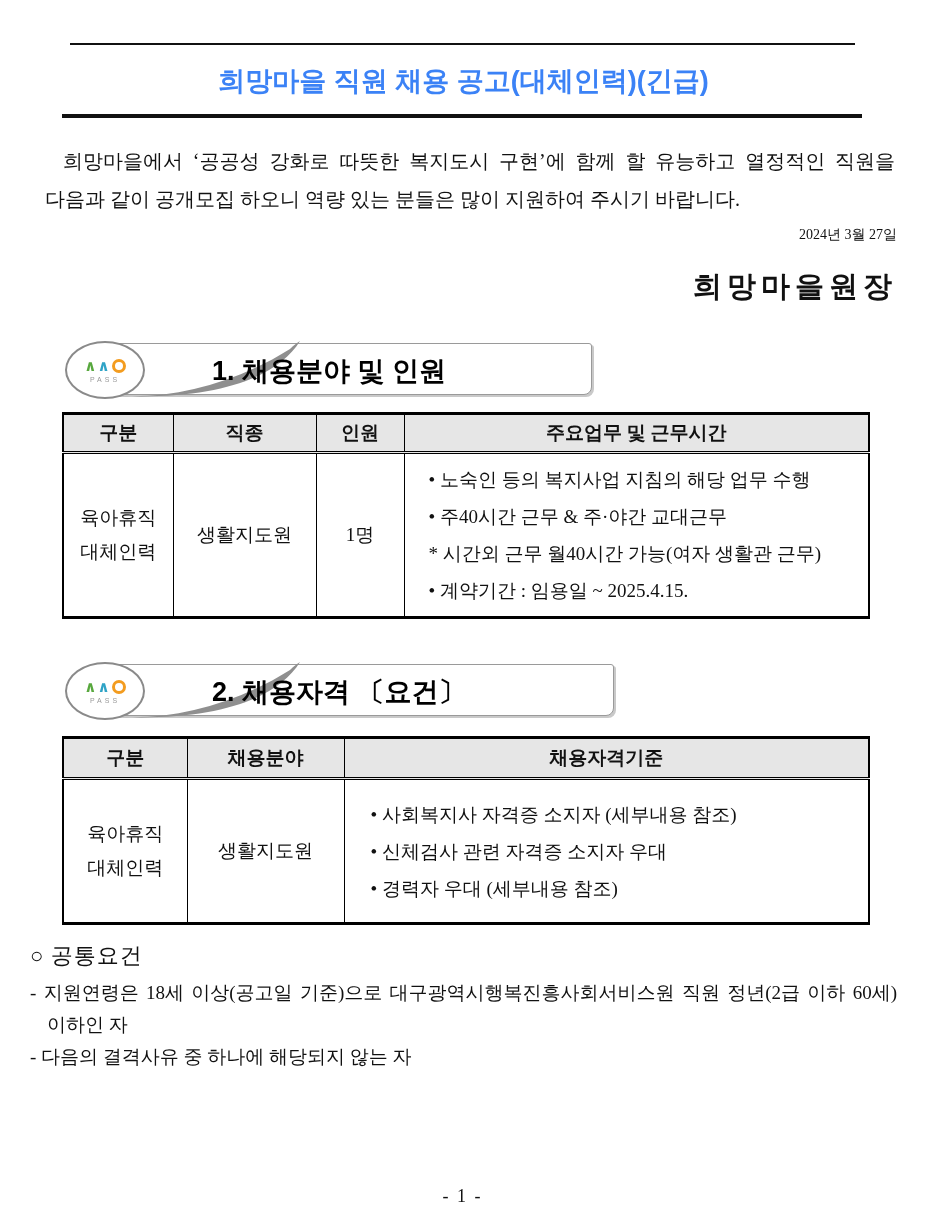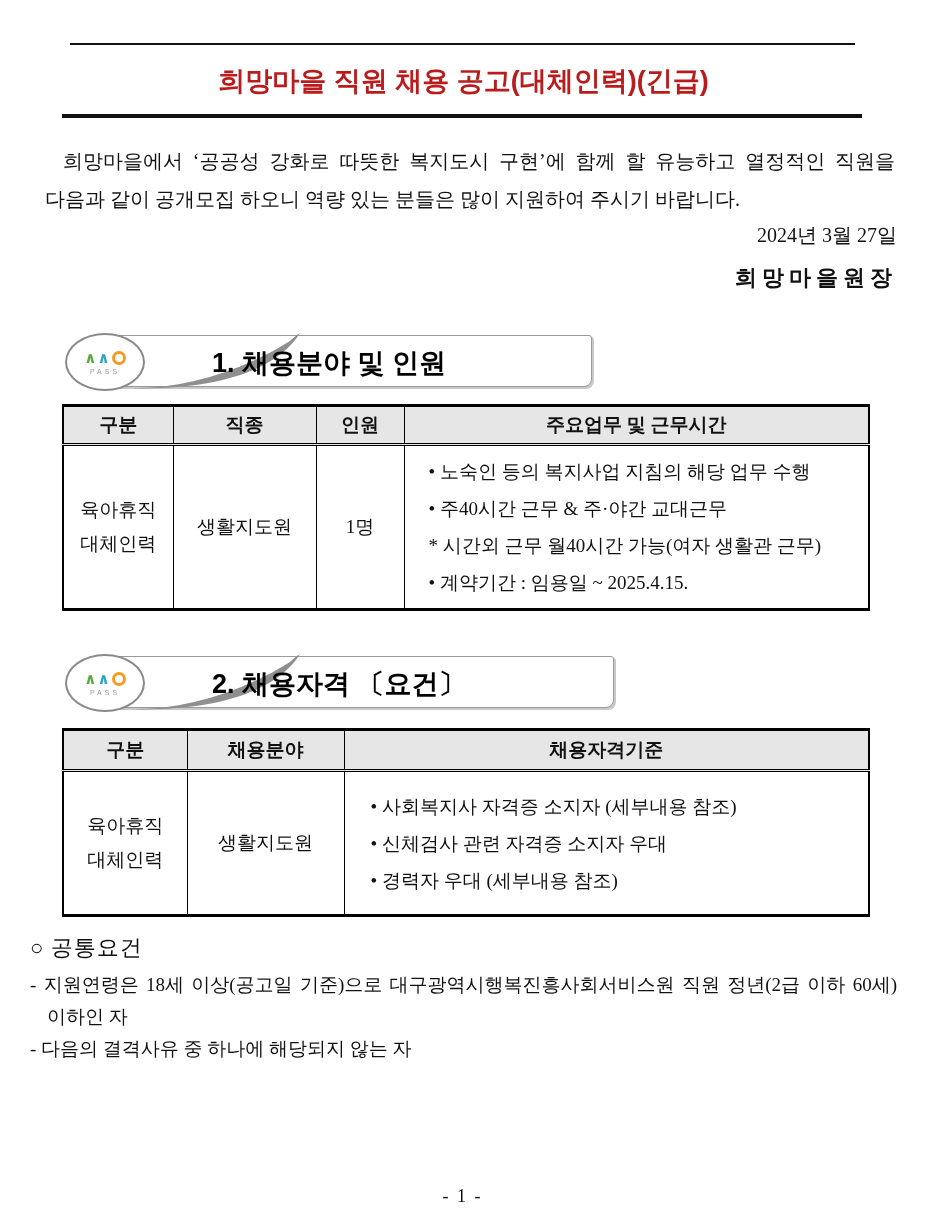--- a/index.html
+++ b/index.html
@@ -25,46 +25,46 @@
     border-top: 2px solid #111;
   }
   .doc-title {
     margin: 16px 20px 0 20px;
     text-align: center;
     font-family: "Liberation Sans", "DejaVu Sans", sans-serif;
     font-weight: bold;
     font-size: 27px;
     letter-spacing: 0px;
     line-height: 40px;
-    color: #b91c1c;
+    color: #3b82f6;
   }
   .rule-thick {
     margin: 13px 35px 0 32px;
     height: 0;
     border-top: 4px solid #111;
   }
   
   .intro {
     margin: 24px 2px 0 15px;
     font-size: 20px;
     line-height: 38px;
     text-align: justify;
     text-indent: 18px;
     word-break: keep-all;
   }
   .intro-date {
     margin-top: 2px;
     text-align: right;
-    font-size: 20px;
+    font-size: 14px;
     line-height: 30px;
   }
   .intro-signer {
-    margin-top: 12px;
+    margin-top: 20px;
     text-align: right;
-    font-size: 22px;
+    font-size: 29px;
     font-weight: bold;
     letter-spacing: 5px;
     line-height: 32px;
   }
   
   .banner {
     position: relative;
     height: 62px;
     margin-left: 32px;
   }

